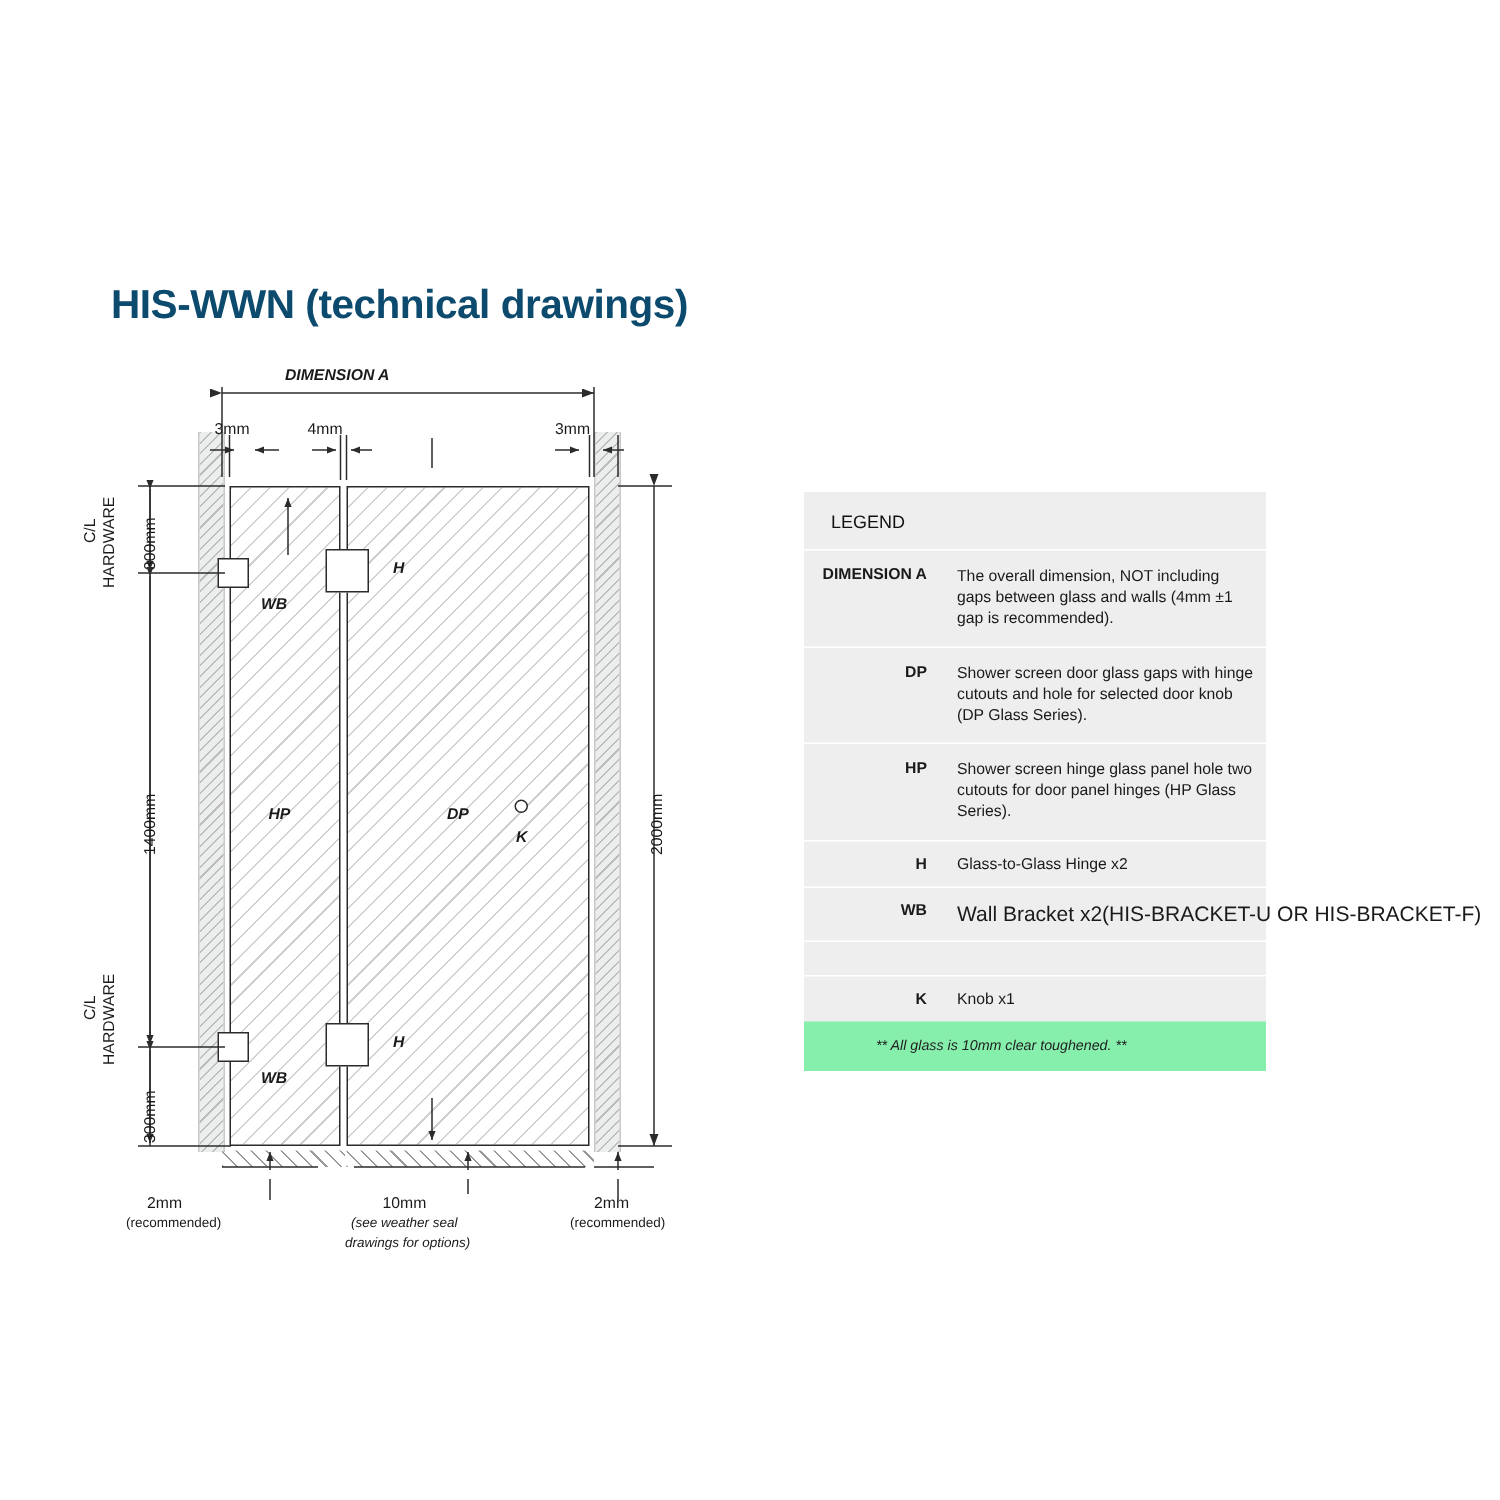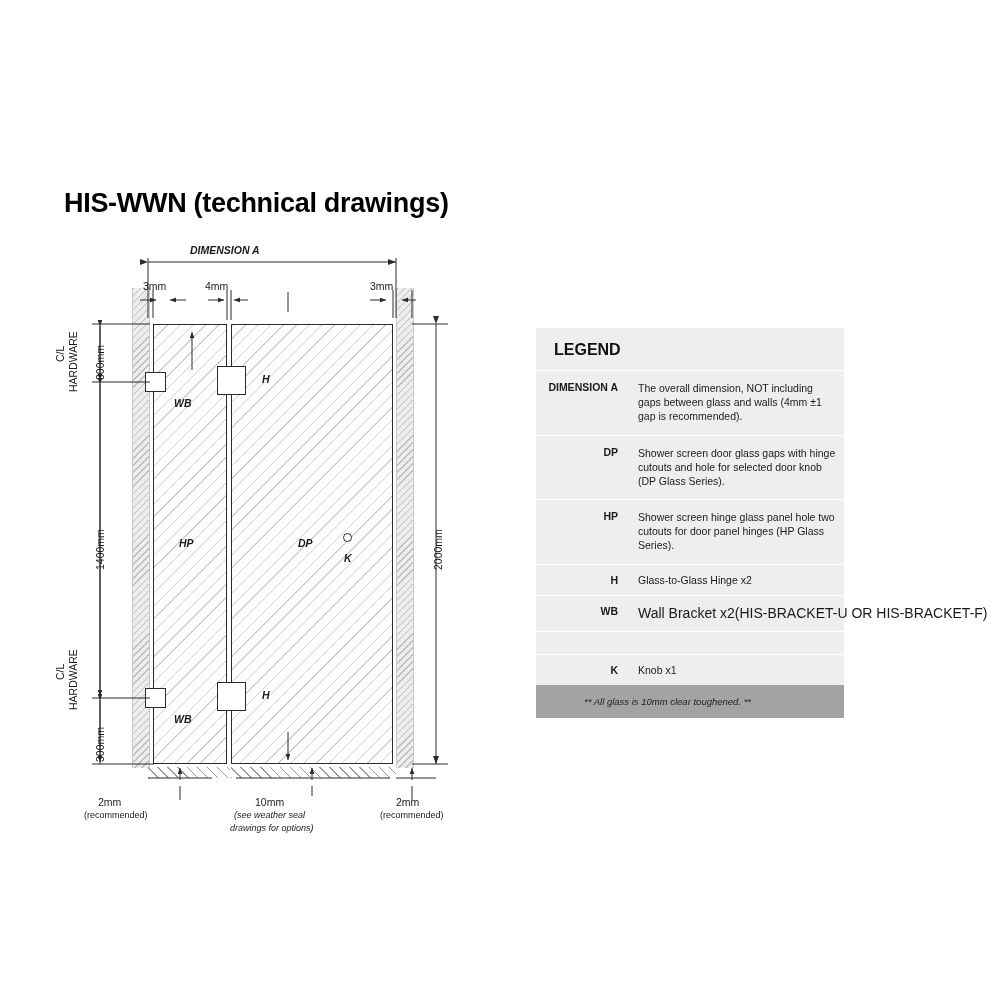--- a/index.html
+++ b/index.html
@@ -12,26 +12,26 @@
     height: 1000px;
     position: relative;
     font-family: "Liberation Sans", sans-serif;
     color: #1a1a1a;
     overflow: hidden;
   }
 
   
   #page-title {
     position: absolute;
-    left: 64px;
+    left: 74px;
     top: 188px;
     font-size: 27px;
     font-weight: bold;
     letter-spacing: -0.3px;
-    color: #000000;
+    color: #0c4a6e;
     white-space: nowrap;
   }
 
   
   #drawing {
     position: absolute;
     left: 40px;
     top: 240px;
     width: 460px;
     height: 600px;
@@ -111,22 +111,22 @@
   
   #legend {
     position: absolute;
     left: 536px;
     top: 328px;
     width: 308px;
     background: #eeeeee;
     font-size: 10.5px;
   }
   #legend .legend-title {
-    font-size: 16px;
-    font-weight: bold;
+    font-size: 12px;
+    font-weight: normal;
     padding: 13px 0 11px 18px;
     color: #111;
   }
   .lrow {
     display: flex;
     align-items: flex-start;
     border-top: 1px solid #ffffff;
     min-height: 26px;
   }
   .lrow .key {
@@ -147,21 +147,21 @@
   }
   .lrow.tall-pad .desc { padding-top: 10px; padding-bottom: 11px; }
   .lrow.center .key, .lrow.center .desc { padding-top: 8px; padding-bottom: 8px; }
   .lrow.spacer { min-height: 22px; }
   .lrow .desc.wide { white-space: nowrap; font-size: 14px; }
   #legend .footnote {
     padding: 11px 0 11px 48px;
     font-style: italic;
     font-size: 9.5px;
     color: #222;
-    background: #a3a3a3;
+    background: #86efac;
   }
 </style>
 </head>
 <body>
 
 <div id="page-title">HIS-WWN (technical drawings)</div>
 
 <div id="drawing">
 
   <div class="wall" style="left:92px; top:48px; width:16px; height:480px;"></div>

